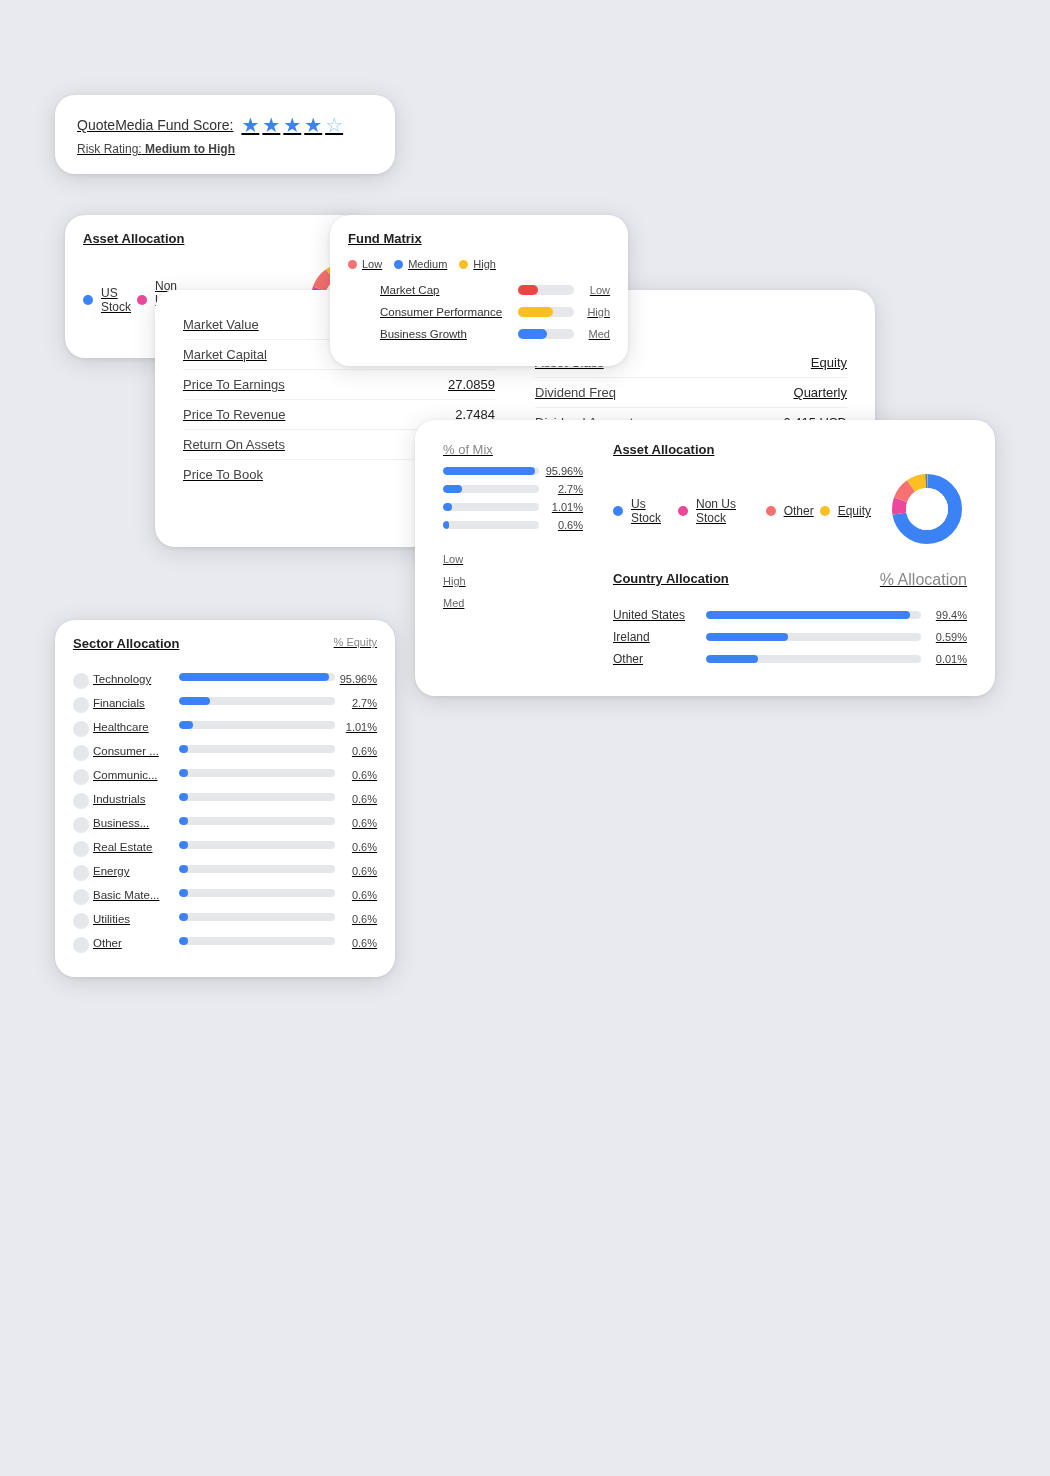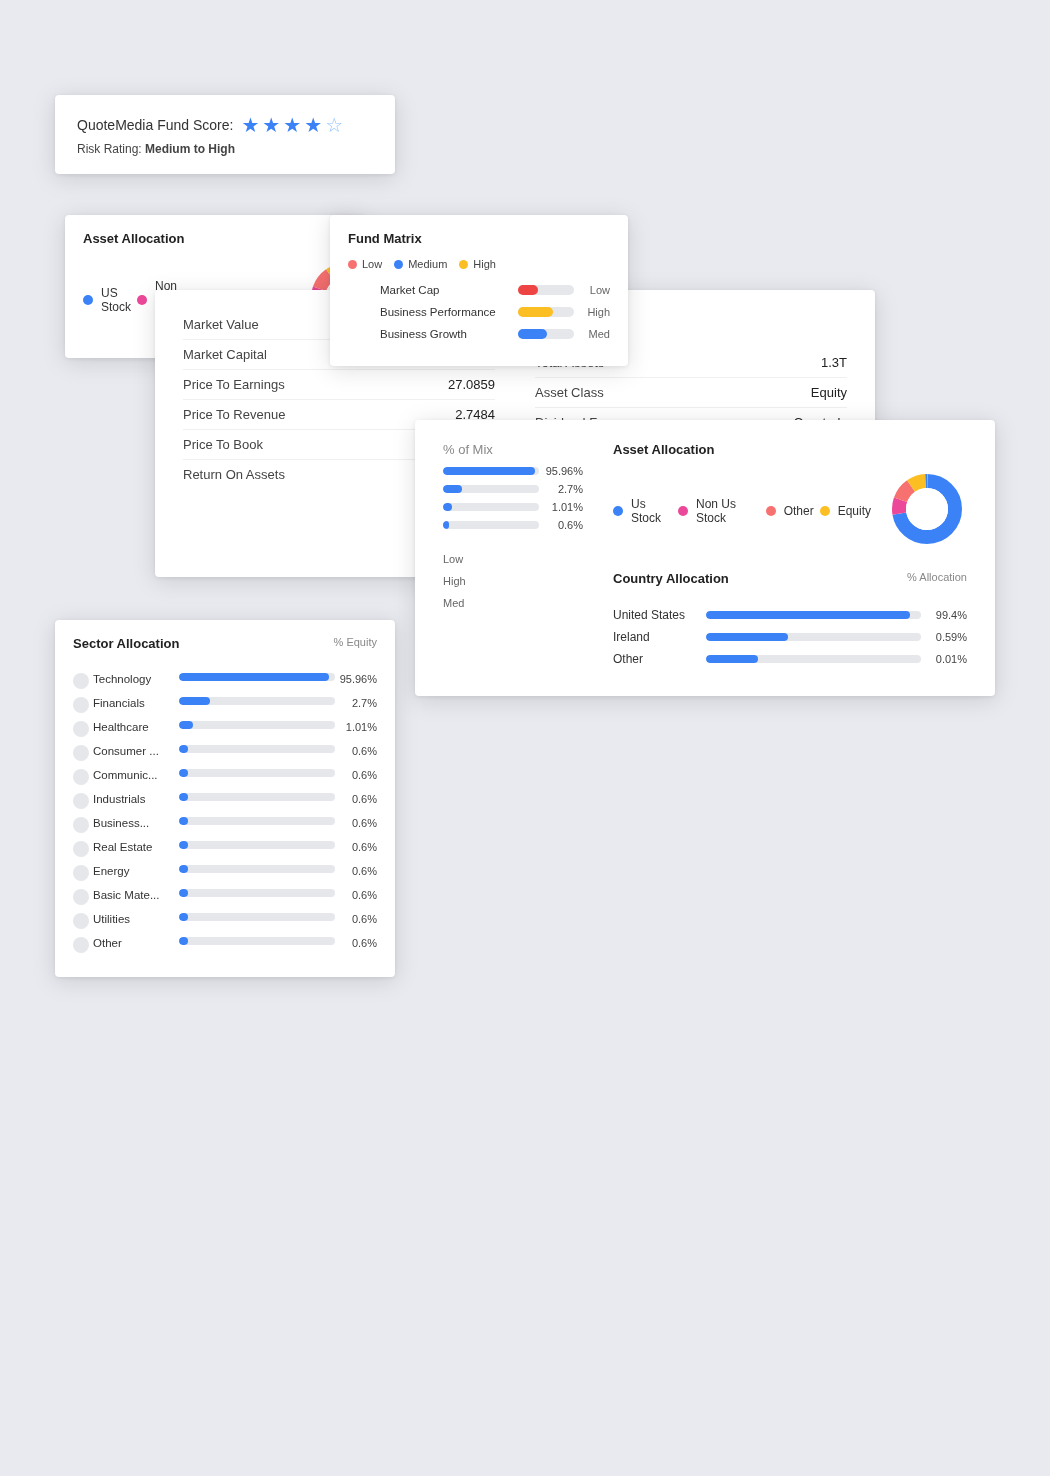--- a/index.html
+++ b/index.html
@@ -7,23 +7,24 @@
       background: #e8eaf0;
       font-family: -apple-system, BlinkMacSystemFont, 'Segoe UI', sans-serif;
       width: 1050px;
       min-height: 1476px;
       position: relative;
       overflow: hidden;
     }
 
     .card {
       background: white;
-      border-radius: 4px;
+      border-radius: 20px;
       box-shadow: 0 4px 24px rgba(0,0,0,0.13), 0 1px 4px rgba(0,0,0,0.08);
       position: absolute;
+      text-decoration: underline;
     }
 
     
     .fund-score-card {
       top: 95px;
       left: 55px;
       width: 340px;
       padding: 18px 22px;
     }
 
@@ -394,21 +395,21 @@
     </div>
   </div>
   <div class="matrix-row">
     <span class="matrix-label">Market Cap</span>
     <div class="matrix-bar-track">
       <div class="matrix-bar-fill" style="width:35%; background:#ef4444;"></div>
     </div>
     <span class="matrix-value-label">Low</span>
   </div>
   <div class="matrix-row">
-    <span class="matrix-label">Business Performance</span>
+    <span class="matrix-label">Consumer Performance</span>
     <div class="matrix-bar-track">
       <div class="matrix-bar-fill" style="width:62%; background:#fbbf24;"></div>
     </div>
     <span class="matrix-value-label">High</span>
   </div>
   <div class="matrix-row">
     <span class="matrix-label">Business Growth</span>
     <div class="matrix-bar-track">
       <div class="matrix-bar-fill" style="width:52%; background:#3b82f6;"></div>
     </div>
@@ -429,34 +430,30 @@
       </div>
       <div class="info-row">
         <span class="info-label">Price To Earnings</span>
         <span class="info-value">27.0859</span>
       </div>
       <div class="info-row">
         <span class="info-label">Price To Revenue</span>
         <span class="info-value">2.7484</span>
       </div>
       <div class="info-row">
+        <span class="info-label">Return On Assets</span>
+        <span class="info-value">400.07B</span>
+      </div>
+      <div class="info-row">
         <span class="info-label">Price To Book</span>
         <span class="info-value">321.60B</span>
       </div>
-      <div class="info-row">
-        <span class="info-label">Return On Assets</span>
-        <span class="info-value">400.07B</span>
-      </div>
     </div>
     <div>
       <div class="info-section-title">Info</div>
-      <div class="info-row">
-        <span class="info-label">Total Assets</span>
-        <span class="info-value">1.3T</span>
-      </div>
       <div class="info-row">
         <span class="info-label">Asset Class</span>
         <span class="info-value">Equity</span>
       </div>
       <div class="info-row">
         <span class="info-label">Dividend Freq</span>
         <span class="info-value">Quarterly</span>
       </div>
       <div class="info-row">
         <span class="info-label">Dividend Amount</span>
@@ -650,21 +647,21 @@
             <circle cx="40" cy="40" r="28" fill="none" stroke="#f87171" stroke-width="14" stroke-dasharray="17.6 156.1" stroke-dashoffset="-141.1" transform="rotate(-90 40 40)"></circle>
             <circle cx="40" cy="40" r="28" fill="none" stroke="#fbbf24" stroke-width="14" stroke-dasharray="15.7 158.0" stroke-dashoffset="-158.7" transform="rotate(-90 40 40)"></circle>
             <circle cx="40" cy="40" r="21" fill="white"></circle>
           </svg>
         </div>
       </div>
 
       <div class="country-alloc-section">
         <div class="country-header">
           <span class="card-title">Country Allocation</span>
-          <span style="font-size:11px;color:#888;">% Allocation</span>
+          <span style="font-size:16px;color:#888;">% Allocation</span>
         </div>
         <div class="country-row">
           <span class="country-name">United States</span>
           <div class="country-bar-track">
             <div class="country-bar-fill" style="width:95%;"></div>
           </div>
           <span class="country-pct">99.4%</span>
         </div>
         <div class="country-row">
           <span class="country-name">Ireland</span>

